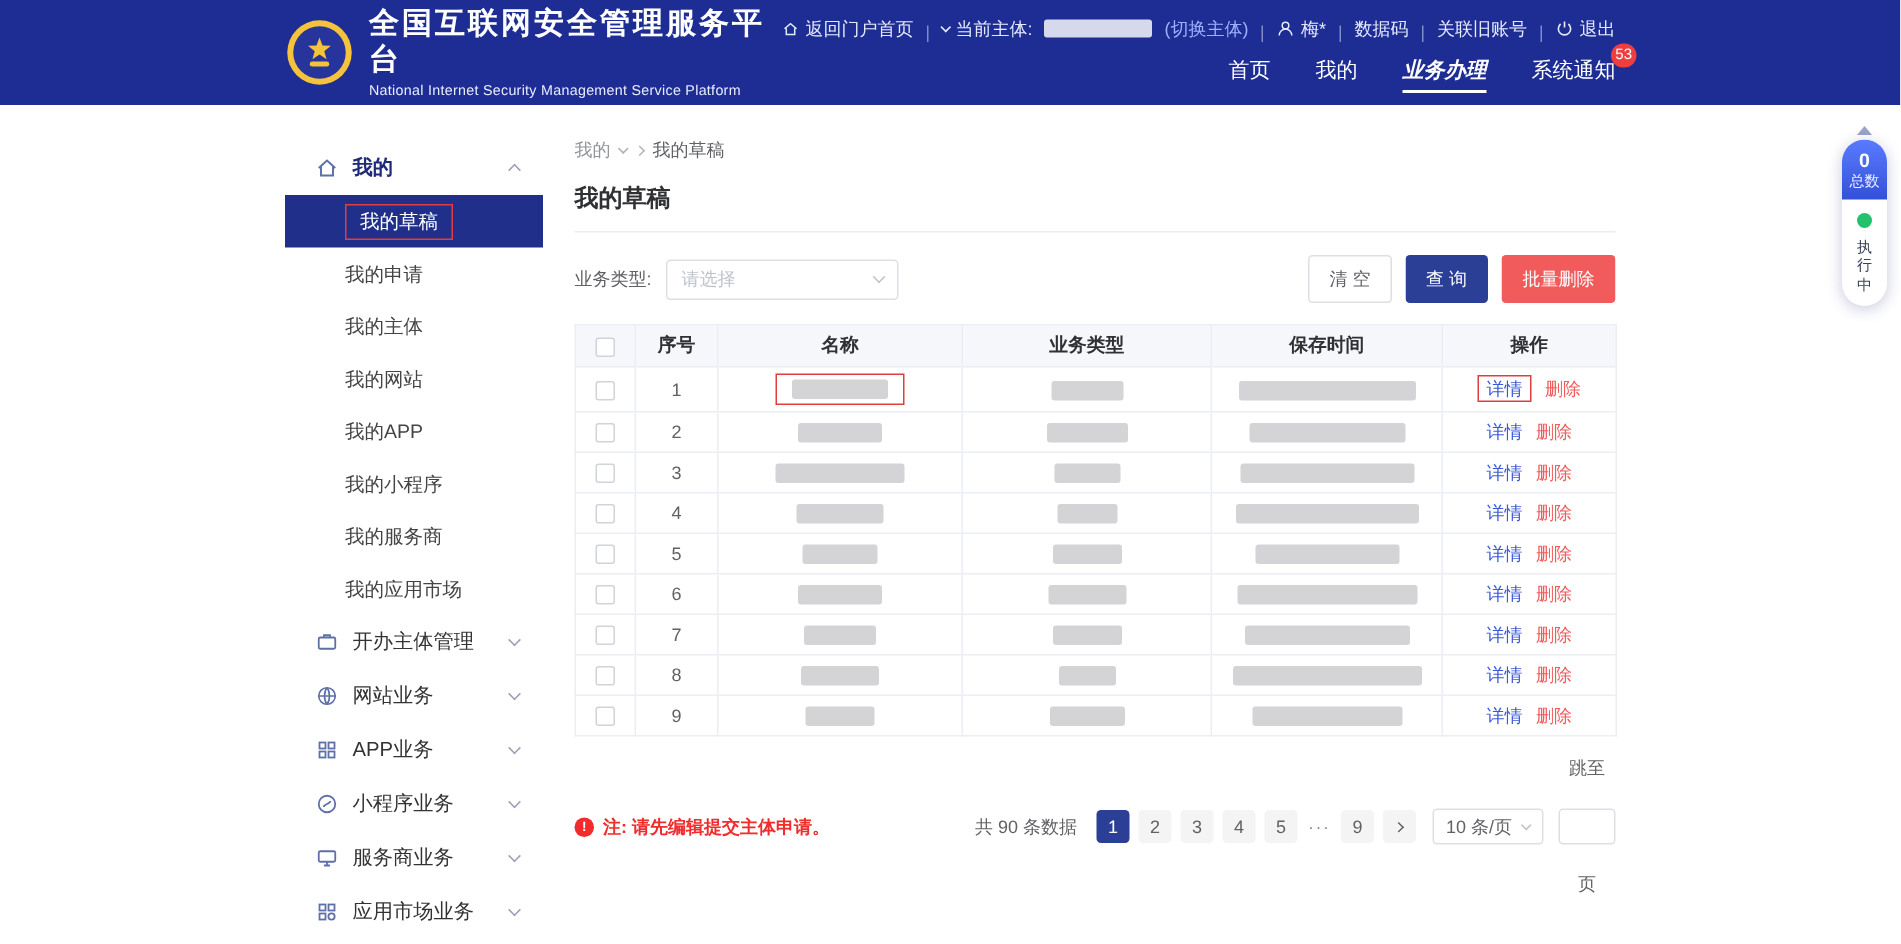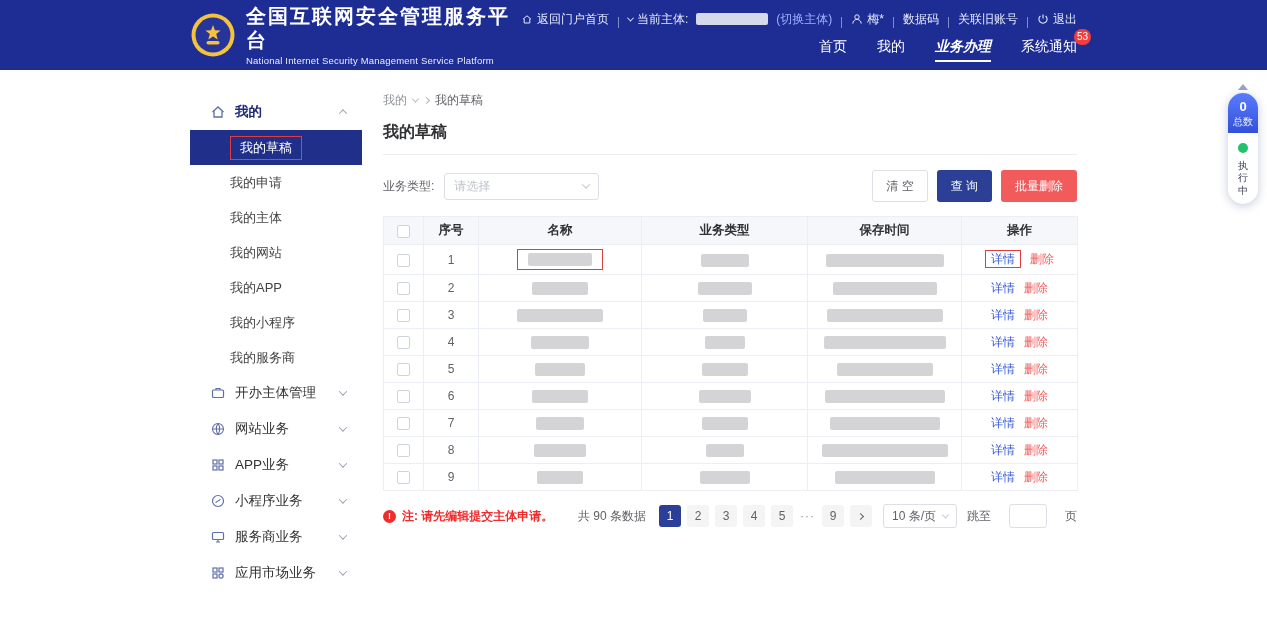--- a/index.html
+++ b/index.html
@@ -87,21 +87,21 @@
   .bottom{display:flex; align-items:center; margin-top:13px;}
   .note{display:flex; align-items:center; gap:6px; color:#f02c2c; font-size:12px; font-weight:bold;}
   .note-dot{width:13px; height:13px; border-radius:50%; background:#f02c2c; color:#fff; font-size:9px; line-height:13px; text-align:center; font-weight:bold; flex:0 0 auto;}
   .pager{margin-left:auto; display:flex; align-items:center; font-size:12px; color:#606266;}
   .total{margin-right:10px;}
   .p-btn{min-width:22px; height:22px; line-height:22px; text-align:center; background:#f4f4f5; border-radius:3px; margin:0 3px; cursor:pointer; color:#606266; display:inline-flex; align-items:center; justify-content:center; padding:0 4px;}
   .p-btn.active{background:var(--primary); color:#fff;}
   .p-ell{margin:0 4px; color:#8a8e99; cursor:pointer; letter-spacing:1px;}
   .psize{display:inline-flex; align-items:center; gap:7px; border:1px solid #dcdfe6; border-radius:3px; height:24px; padding:0 8px; margin-left:8px; cursor:pointer; background:#fff;}
   .psize .chev{color:#c0c4cc;}
-  .jump{display:inline-flex; align-items:center; gap:18px; margin-left:10px;}
+  .jump{display:inline-flex; align-items:center; gap:18px; margin-left:10px;flex-direction:column;}
   .jump-input{width:38px; height:24px; border:1px solid #dcdfe6; border-radius:3px; outline:none; text-align:center; font-size:12px;}
 
   
   .float-widget{position:absolute; right:9px; top:84px; width:30px; display:flex; flex-direction:column; align-items:center;}
   .fw-arrow{width:0; height:0; border-left:5px solid transparent; border-right:5px solid transparent; border-bottom:6px solid #9aa3c9; margin-bottom:3px; cursor:pointer;}
   .fw-pill{width:30px; border-radius:15px; overflow:hidden; box-shadow:0 2px 10px rgba(30,45,120,.25); background:#fff;}
   .fw-top{background:linear-gradient(180deg,#5a7bff,#3351d8); color:#fff; text-align:center; padding:7px 0 5px;}
   .fw-num{font-size:13px; font-weight:bold; line-height:1.1;}
   .fw-lab{font-size:10px; width:22px; margin:2px auto 0; word-break:break-all; line-height:1.15; color:#eaefff;}
   .fw-bottom{text-align:center; padding:6px 0 7px;}
@@ -206,20 +206,23 @@
           <span>我的网站</span>
         </div>
       <div class="side-sub">
           <span>我的APP</span>
         </div>
       <div class="side-sub">
           <span>我的小程序</span>
         </div>
       <div class="side-sub">
           <span>我的服务商</span>
+        </div>
+      <div class="side-sub">
+          <span>我的应用市场</span>
         </div>
 
       <div class="side-section">
         <span class="sicon">
           <svg viewBox="0 0 16 16" fill="none" stroke="currentColor" stroke-width="1.2">
               <rect x="2.5" y="5" width="11" height="7.5" rx="1"></rect>
               <path d="M6 5 V3.5 H10 V5"></path>
             </svg>
         </span>
         <span class="slabel">开办主体管理</span>

